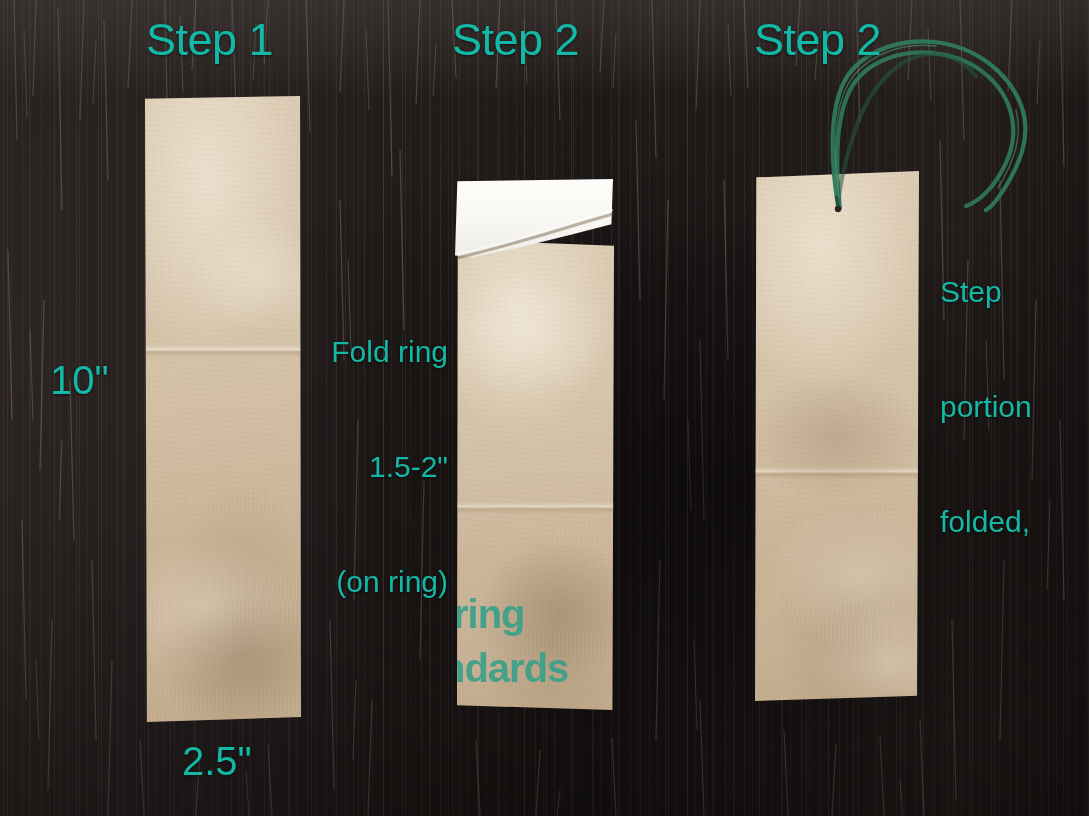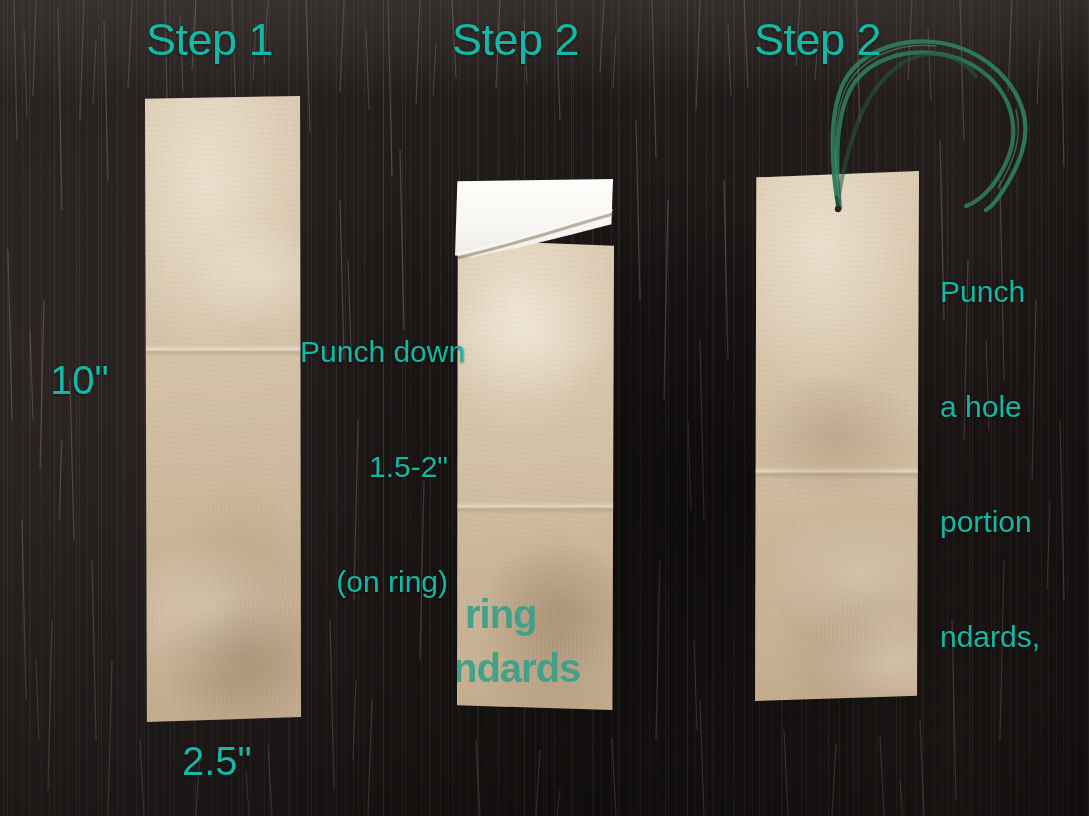--- a/index.html
+++ b/index.html
@@ -123,21 +123,20 @@
   }
 
   
   .printed {
     position: absolute;
     font-weight: 700;
     letter-spacing: -1px;
     line-height: 1.04;
     opacity: .92;
     white-space: nowrap;
-    margin-left: 12px;
   }
 
   
   .hl {
     position: absolute;
     color: #14b8a6;
     font-weight: 400;
     text-shadow: 0 1px 3px rgba(0,0,0,0.55);
     white-space: pre;
   }
@@ -326,28 +325,27 @@
   </svg>
 
   <div class="hl step-title" style="left:146px; top:14px;">Step 1</div>
   <div class="hl step-title" style="left:452px; top:14px;">Step 2</div>
   <div class="hl step-title" style="left:754px; top:14px;">Step 2</div>
 
   <div class="hl dim-label" style="left:50px; top:358px;">10"</div>
   <div class="hl dim-label" style="left:182px; top:739px;">2.5"</div>
 
   <div class="hl note note-right" style="left:300px; top:256px; width:148px;">
-    <div>Punch down</div>
+    <div>Fold ring</div>
     <div>1.5-2"</div>
     <div>(on ring)</div>
   </div>
 
   <div class="hl note note-left" style="left:940px; top:196px; width:150px;">
-    <div>Punch</div>
-    <div>a hole</div>
+    <div>Step</div>
     <div>portion</div>
-    <div>ndards,</div>
+    <div>folded,</div>
     
     
     
   </div>
 
 </div>
 
 </body></html>

